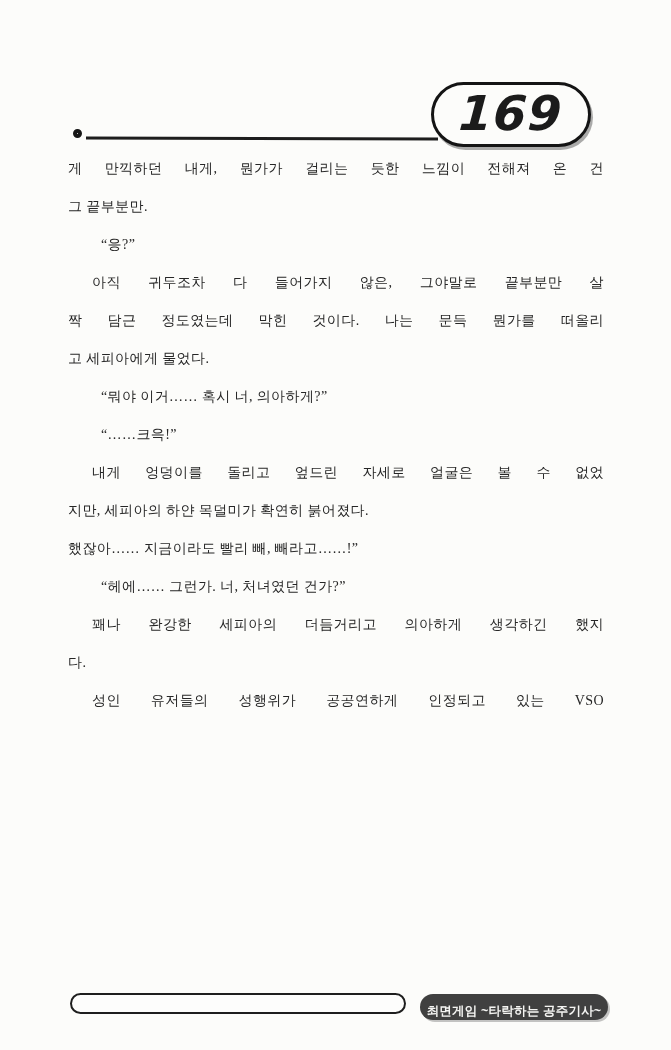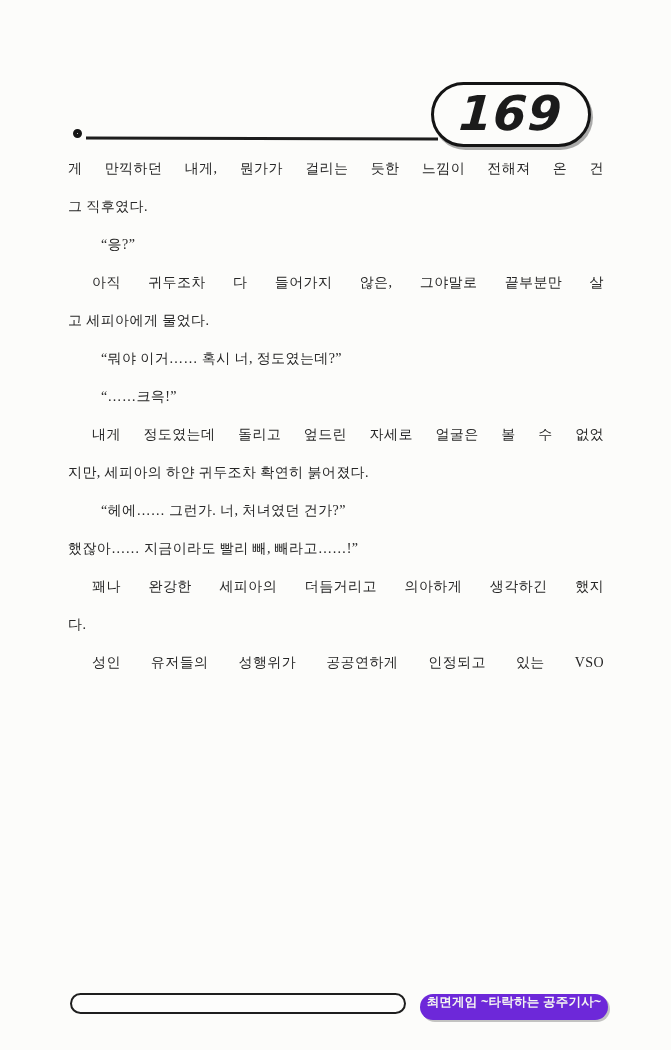--- a/index.html
+++ b/index.html
@@ -92,25 +92,25 @@
     background: #fdfdfc;
     border: 2.5px solid #1e1e1e;
     border-radius: 11px;
   }
   .footer-title-pill {
     position: absolute;
     left: 420px;
     top: 994px;
     width: 188px;
     height: 26px;
-    background: #6d28d9;
+    background: #404040;
     border-radius: 13px;
     box-shadow: 2px 2px 0 rgba(110,110,110,0.4);
     display: flex;
-    align-items: flex-start;
+    align-items: flex-end;
     justify-content: center;
   }
   .footer-title {
     font-family: "Liberation Sans", "DejaVu Sans", sans-serif;
     font-size: 12.5px;
     font-weight: bold;
     letter-spacing: 0.2px;
     color: #f4f4f2;
     white-space: nowrap;
   }
@@ -121,30 +121,31 @@
 <div class="page">
 
   <div class="header-rule"></div>
   <div class="header-ring"></div>
   <div class="page-number-badge">
     <span class="page-number">169</span>
   </div>
 
   <div class="text-block">
     <div class="line just">게 만끽하던 내게, 뭔가가 걸리는 듯한 느낌이 전해져 온 건</div>
-    <div class="line">그 직후였다.</div>
+    <div class="line">그 끝부분만.</div>
     <div class="line dialogue">“응?”</div>
     <div class="line para just">아직 귀두조차 다 들어가지 않은, 그야말로 끝부분만 살</div>
+    <div class="line just">짝 담근 정도였는데 막힌 것이다. 나는 문득 뭔가를 떠올리</div>
     <div class="line">고 세피아에게 물었다.</div>
-    <div class="line dialogue">“뭐야 이거…… 혹시 너, 정도였는데?”</div>
+    <div class="line dialogue">“뭐야 이거…… 혹시 너, 의아하게?”</div>
     <div class="line dialogue">“……크윽!”</div>
-    <div class="line para just">내게 정도였는데 돌리고 엎드린 자세로 얼굴은 볼 수 없었</div>
-    <div class="line">지만, 세피아의 하얀 귀두조차 확연히 붉어졌다.</div>
+    <div class="line para just">내게 엉덩이를 돌리고 엎드린 자세로 얼굴은 볼 수 없었</div>
+    <div class="line">지만, 세피아의 하얀 목덜미가 확연히 붉어졌다.</div>
+    <div class="line">했잖아…… 지금이라도 빨리 빼, 빼라고……!”</div>
     <div class="line dialogue">“헤에…… 그런가. 너, 처녀였던 건가?”</div>
-    <div class="line">했잖아…… 지금이라도 빨리 빼, 빼라고……!”</div>
     <div class="line para just">꽤나 완강한 세피아의 더듬거리고 의아하게 생각하긴 했지</div>
     <div class="line">다.</div>
     <div class="line para just">성인 유저들의 성행위가 공공연하게 인정되고 있는 VSO</div>
 
   </div>
 
   <div class="footer-bar-left"></div>
   <div class="footer-title-pill">
     <span class="footer-title">최면게임 ~타락하는 공주기사~</span>
   </div>

